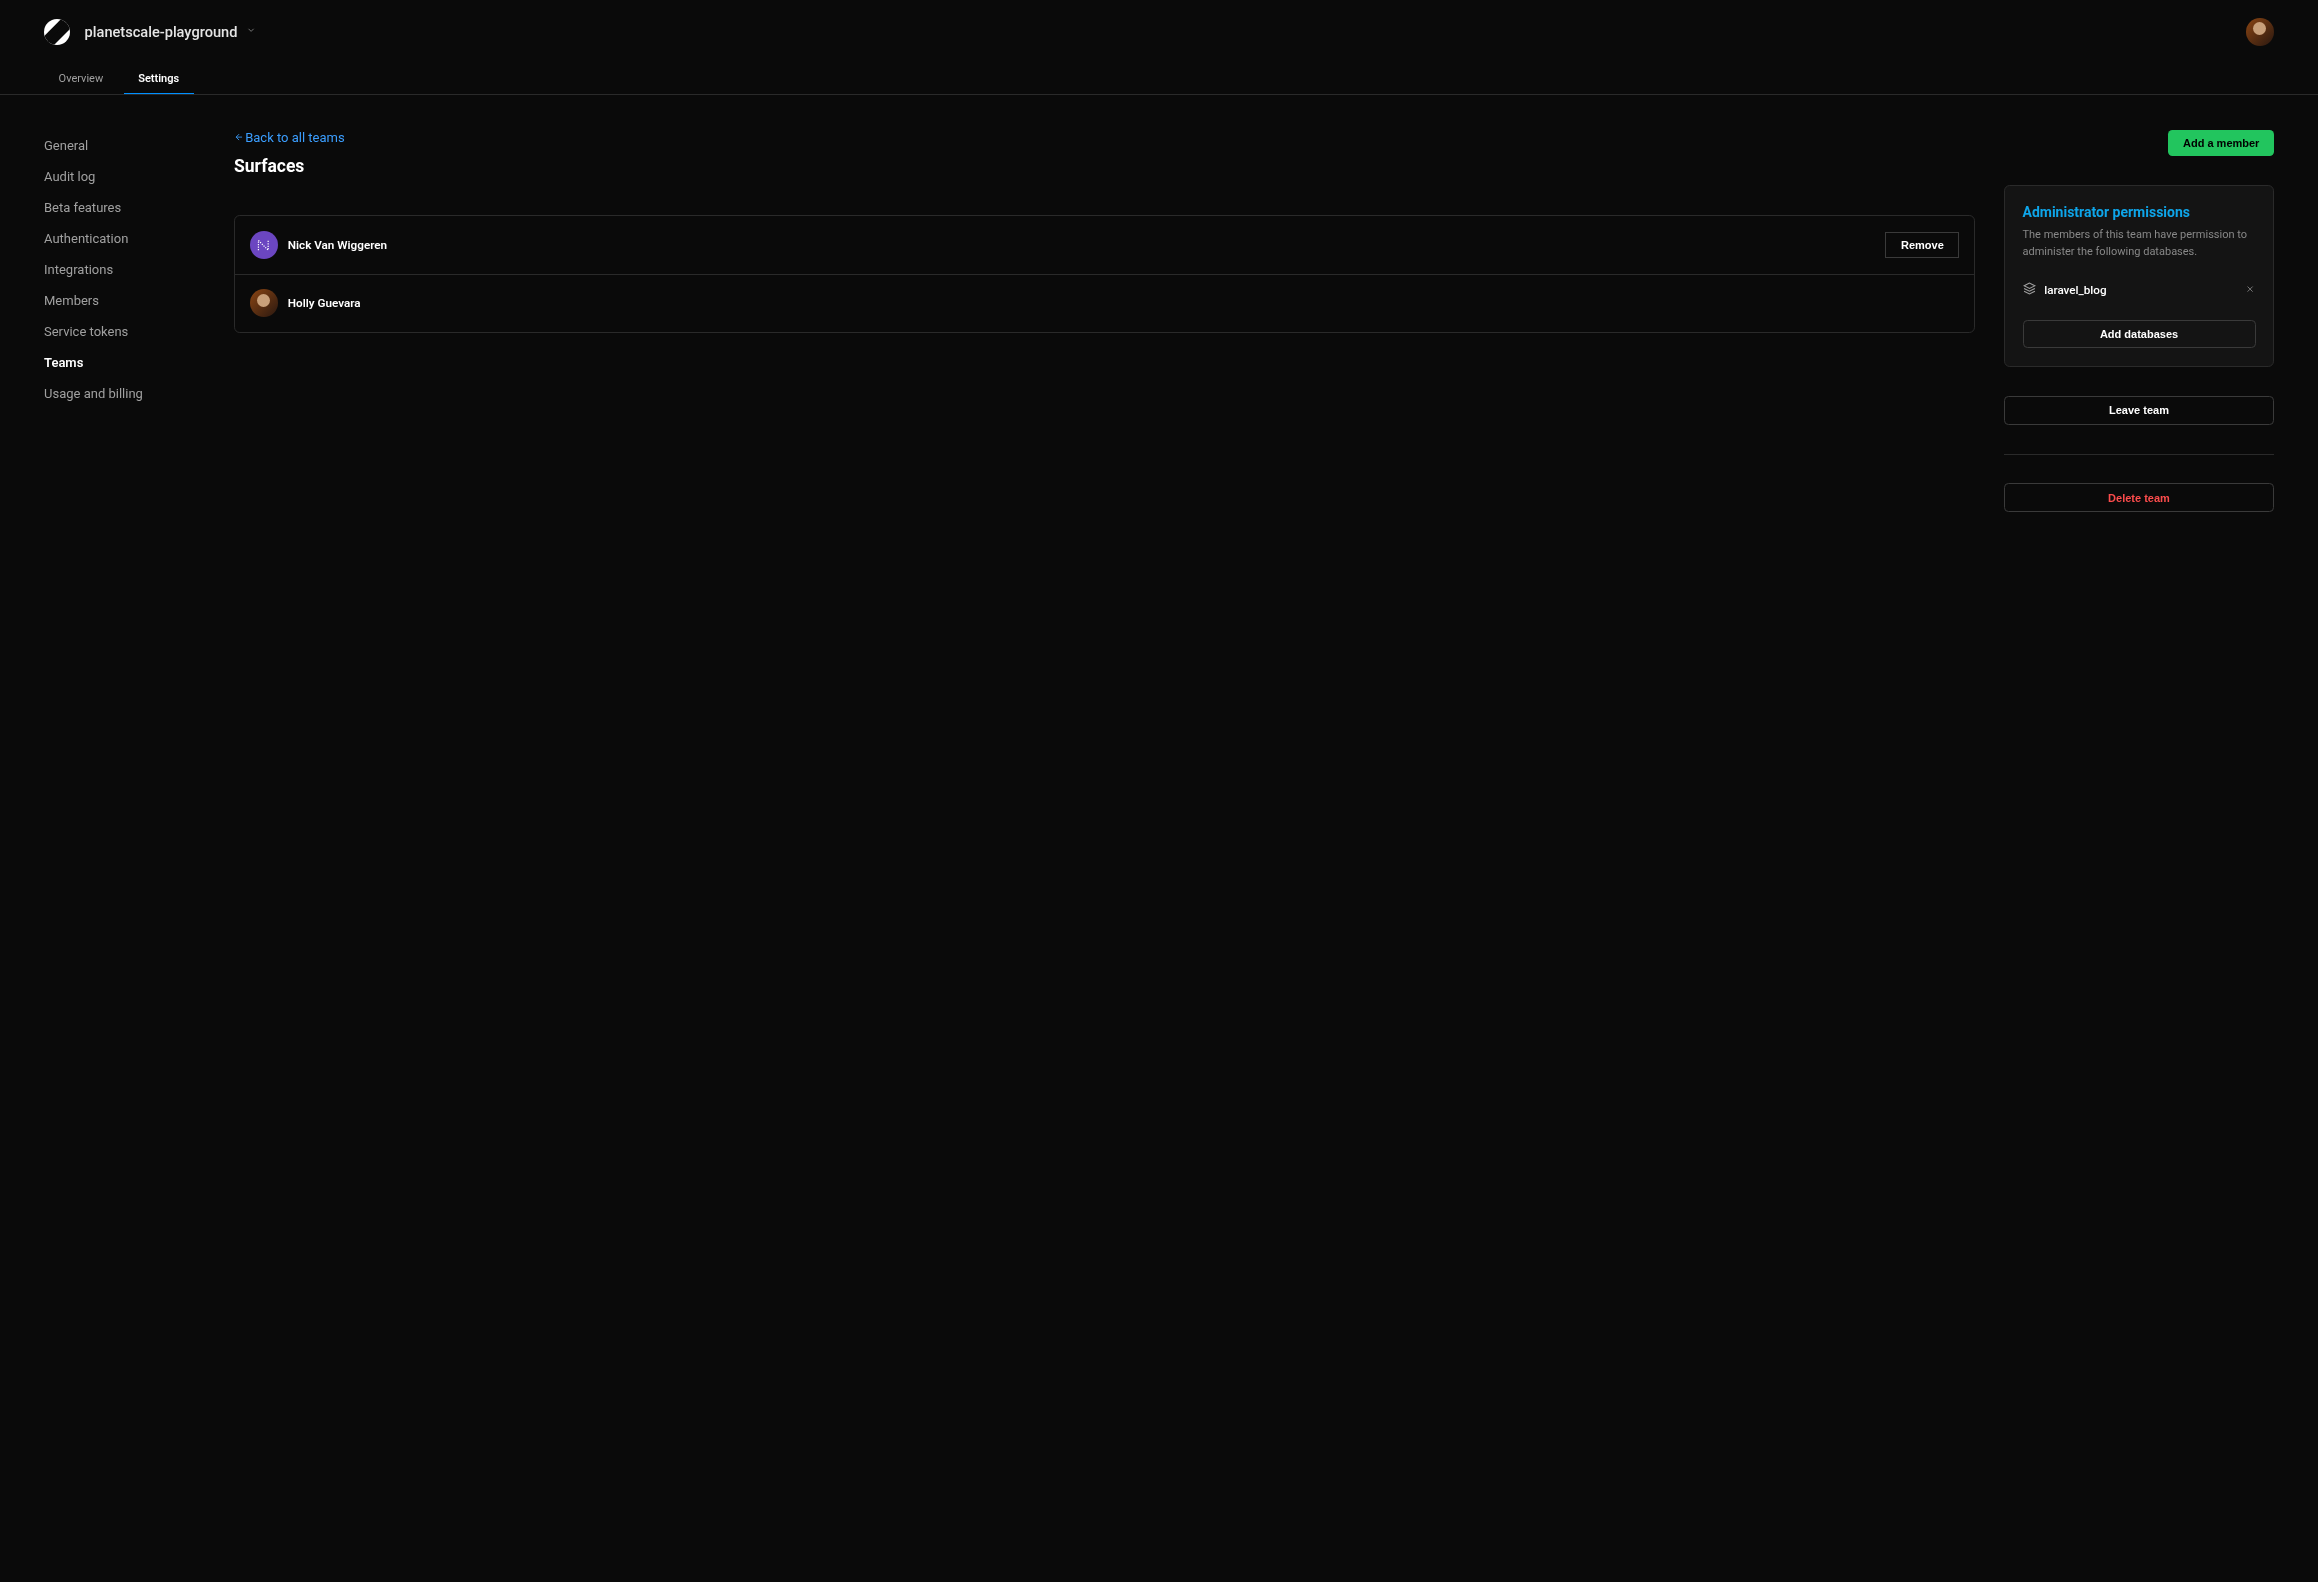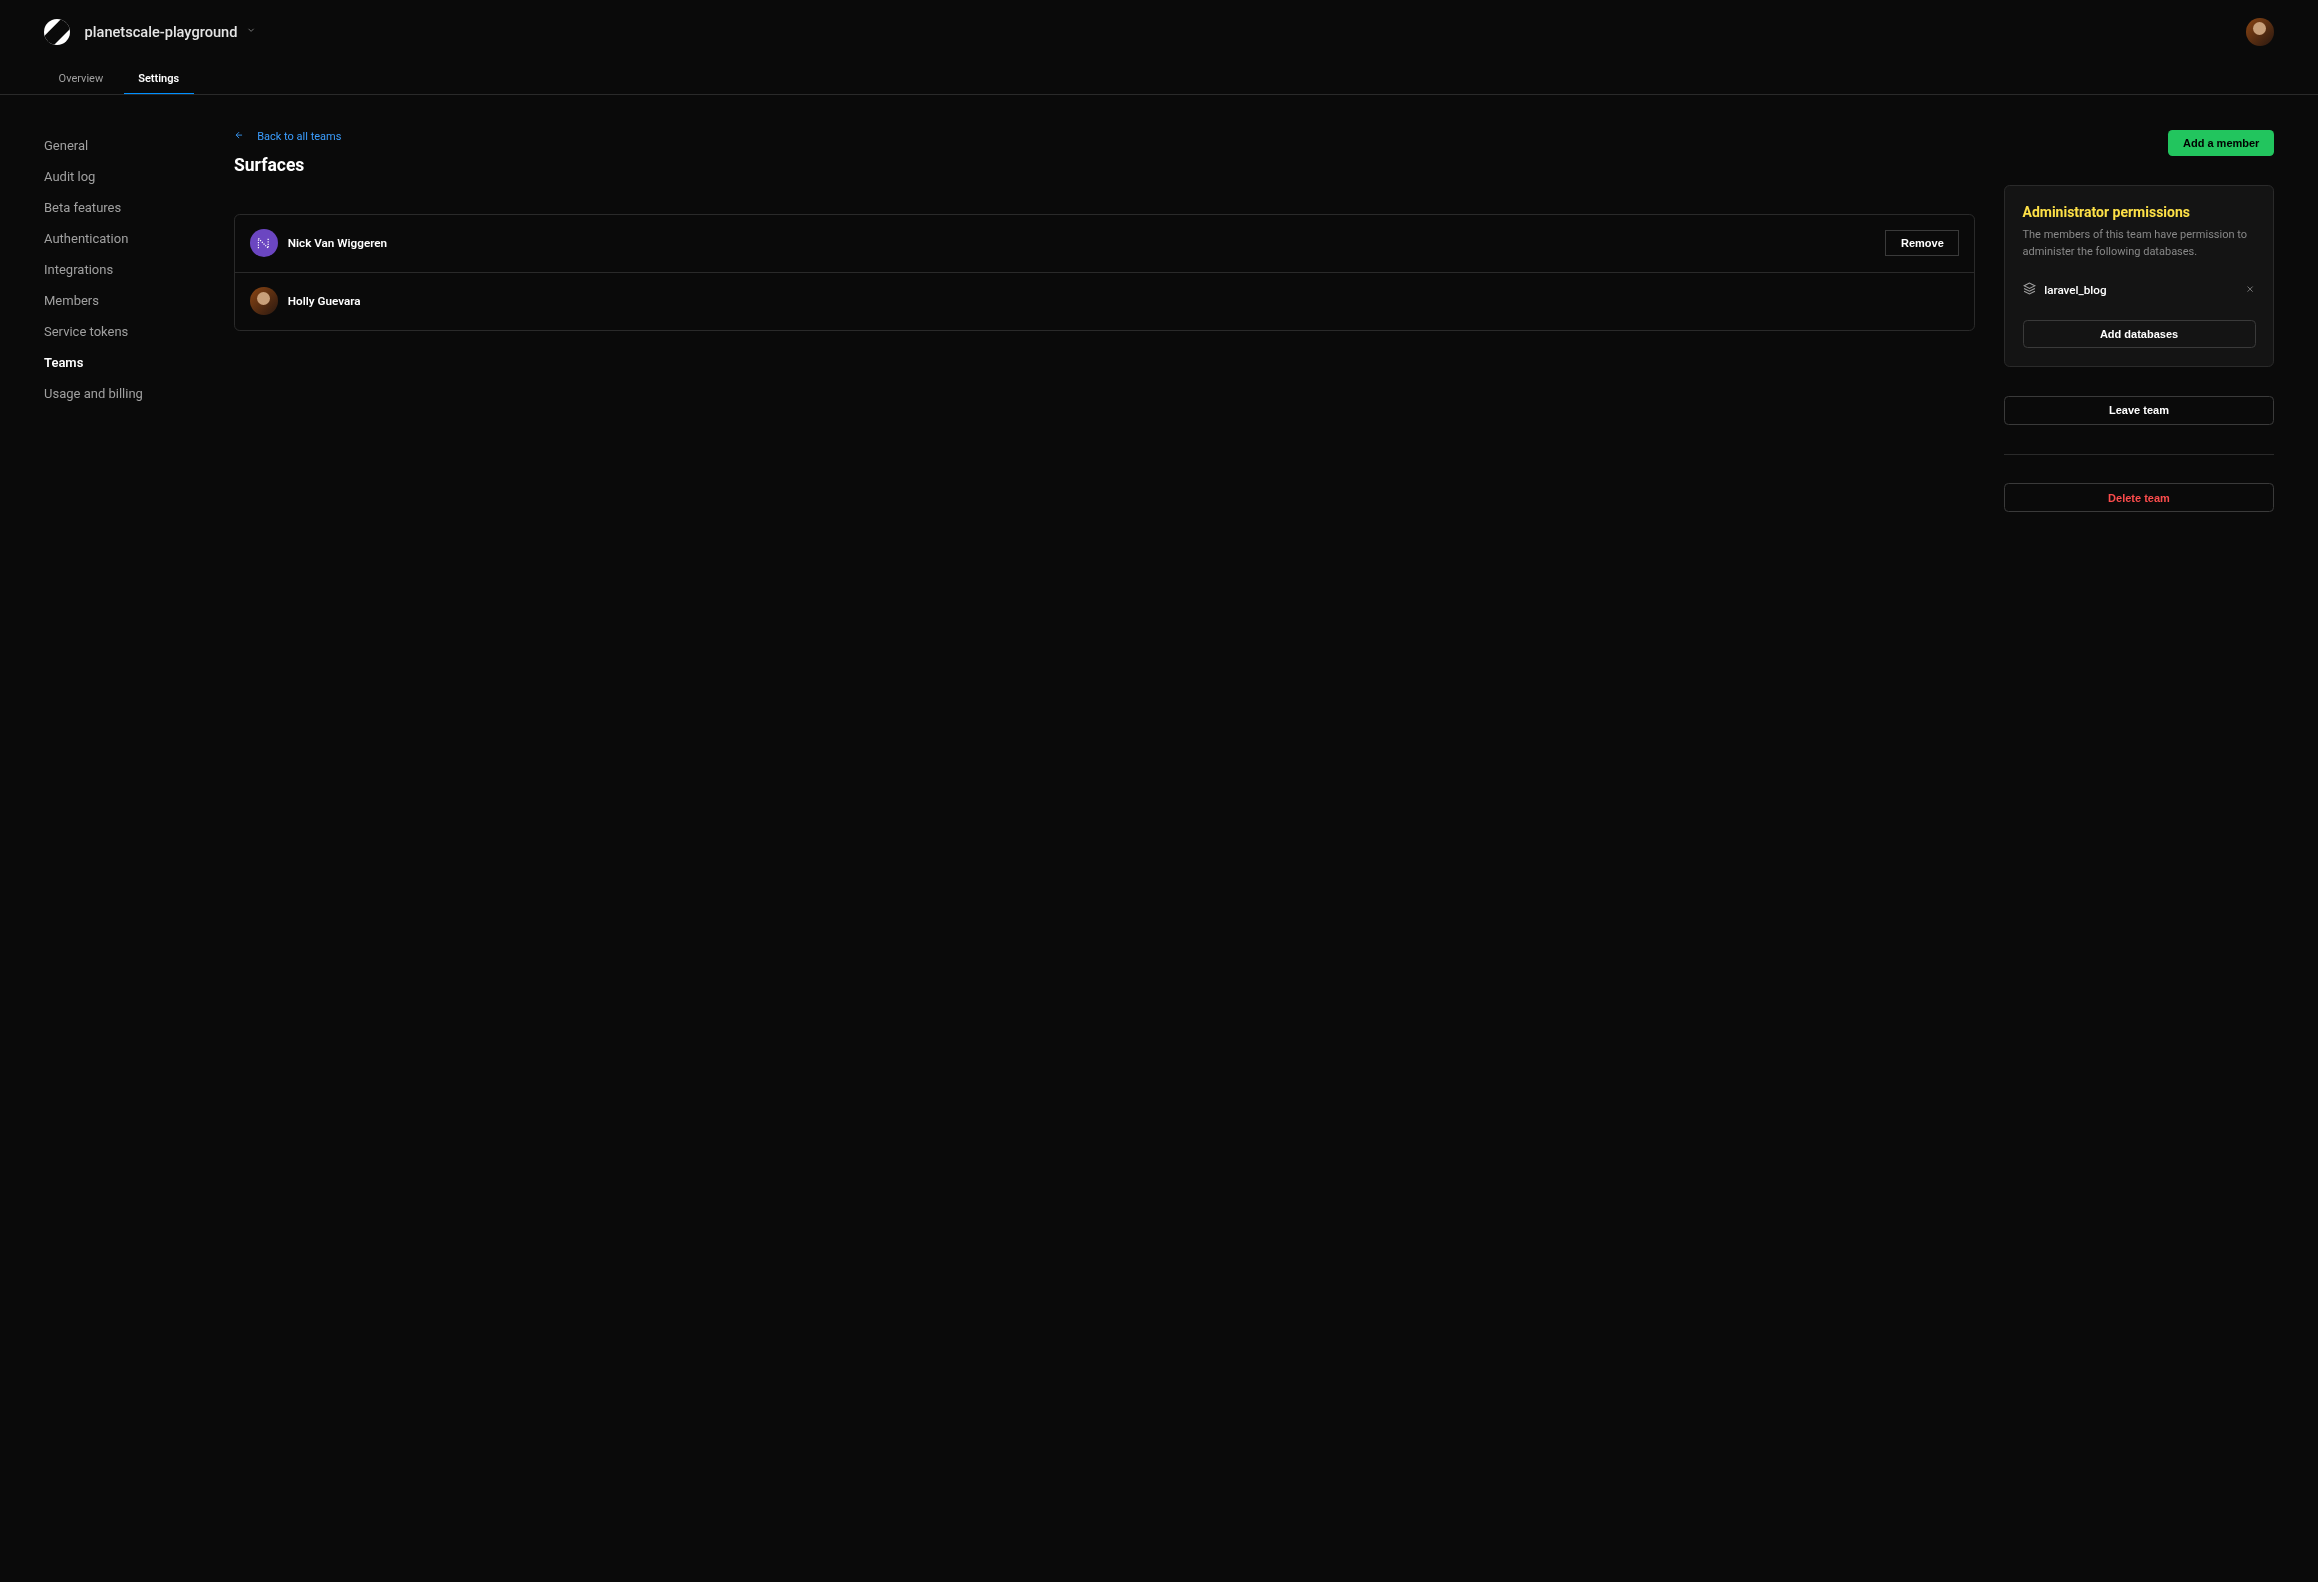--- a/index.html
+++ b/index.html
@@ -129,23 +129,23 @@
       flex: 1;
       display: flex;
       gap: 29px;
     }
     .main-content {
       flex: 1;
     }
     .back-link {
       display: flex;
       align-items: flex-end;
-      gap: 13px;
+      gap: 1px;
       color: #3b9eff;
-      font-size: 11px;
+      font-size: 13px;
       cursor: pointer;
       margin-bottom: 11.7px;
     }
     .page-header {
       display: flex;
       align-items: center;
       justify-content: space-between;
       margin-bottom: 39px;
     }
     .page-title {
@@ -258,21 +258,21 @@
     .permissions-card {
       background: #141414;
       border: 0.7px solid #2a2a2a;
       border-radius: 5.8px;
       padding: 17.5px;
       margin-bottom: 29px;
     }
     .permissions-title {
       font-size: 14px;
       font-weight: 700;
-      color: #fde047;
+      color: #0ea5e9;
       margin-bottom: 7.3px;
     }
     .permissions-desc {
       font-size: 11px;
       color: #888;
       line-height: 1.5;
       margin-bottom: 17.5px;
     }
     .db-item {
       display: flex;

